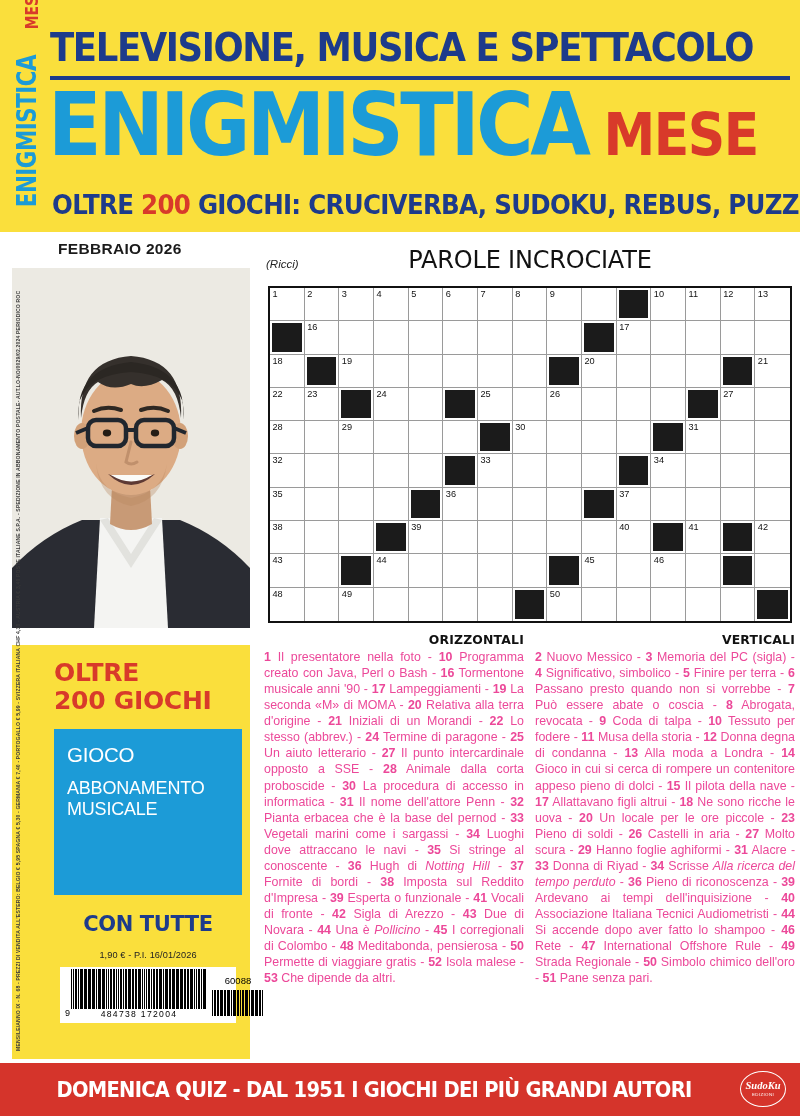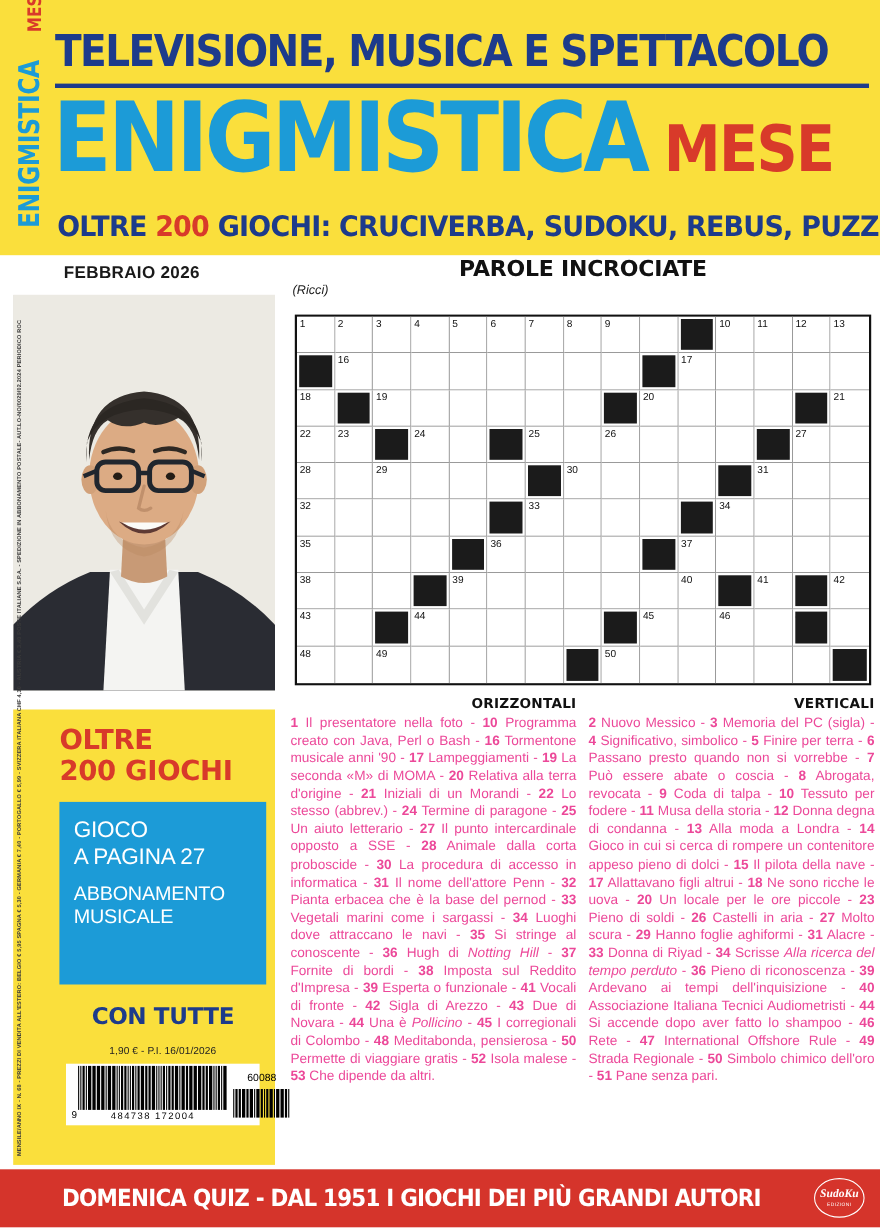--- a/index.html
+++ b/index.html
@@ -159,23 +159,23 @@
   .bc-main { display: flex; align-items: flex-end; height: 100%; }
   .bc-digit { font-size: 9px; color: #000; margin-right: 1px; align-self: flex-end; padding-bottom: 1px; }
   .bc-bars { display: flex; align-items: flex-start; height: 40px; }
   .bc-bars span { display: block; background: #000; margin-right: 1px; height: 100%; }
   .bc-num { font-size: 8.6px; letter-spacing: 1.3px; text-align: center; color:#000; }
   .bc-side { margin-left: 5px; display: flex; flex-direction: column; align-items: center; }
   .bc-side-num { font-size: 9.5px; color: #000; margin-bottom: 4px; }
 
   
   .puzzle-title {
-    position: absolute; left: 265px; top: 232px; width: 530px;
+    position: absolute; left: 265px; top: 246px; width: 530px;
     text-align: center;
-    font-size: 20px; font-weight: bold; color: #111;
+    font-size: 24px; font-weight: normal; color: #111;
     letter-spacing: -0.2px;
     font-family: "DejaVu Sans", sans-serif;
   }
   .author {
     position: absolute; left: 266px; top: 258px;
     font-size: 11.5px; font-style: italic; color: #222;
   }
 
   .grid {
     position: absolute; left: 268px; top: 286px;
@@ -326,21 +326,20 @@
 <div class="promo-box">
   <div class="legal-spine">MENSILE/ANNO IX - N. 68 - PREZZI DI VENDITA ALL'ESTERO: BELGIO € 5,95 SPAGNA € 5,30 - GERMANIA € 7,40 - PORTOGALLO € 5,99 - SVIZZERA ITALIANA CHF 4,30 - AUSTRIA € 3,40 POSTE ITALIANE S.P.A. - SPEDIZIONE IN ABBONAMENTO POSTALE- AUT.LO-NO/0029/02.2024 PERIODICO ROC</div>
   <div class="promo-inner">
     <div class="promo-oltre">
       <div>OLTRE</div>
       <div>200 GIOCHI</div>
     </div>
 
     <div class="blue-box">
       <div class="bb-line1">GIOCO</div>
-      <div class="bb-line1">A PAGINA 27</div>
       <div class="bb-line2">ABBONAMENTO</div>
       <div class="bb-line2" style="margin-top:0">MUSICALE</div>
     </div>
 
     <div class="con-tutte">
       <div>CON TUTTE</div>
     </div>
 
     <div class="price-line">1,90 € - P.I. 16/01/2026</div>
 

